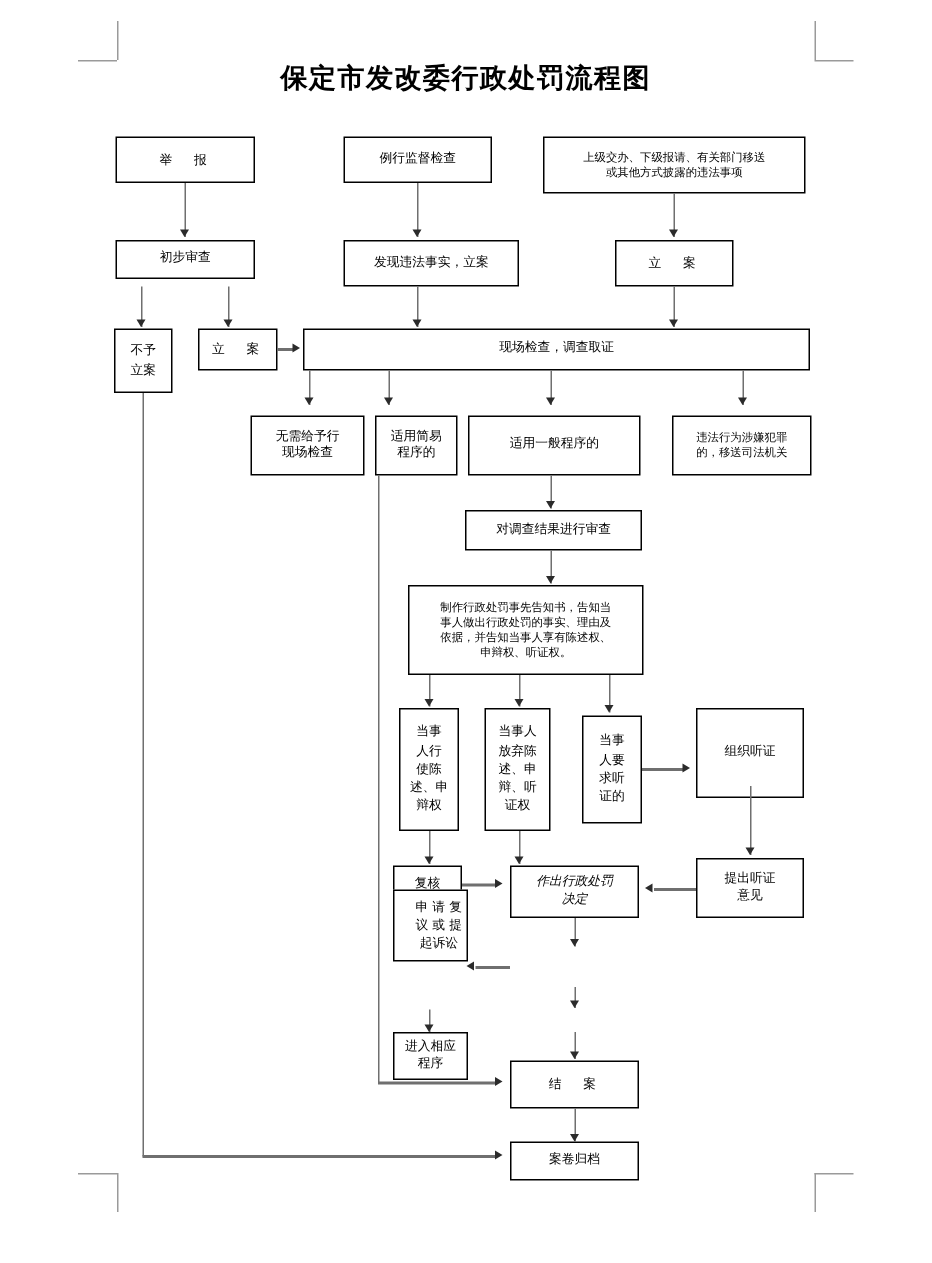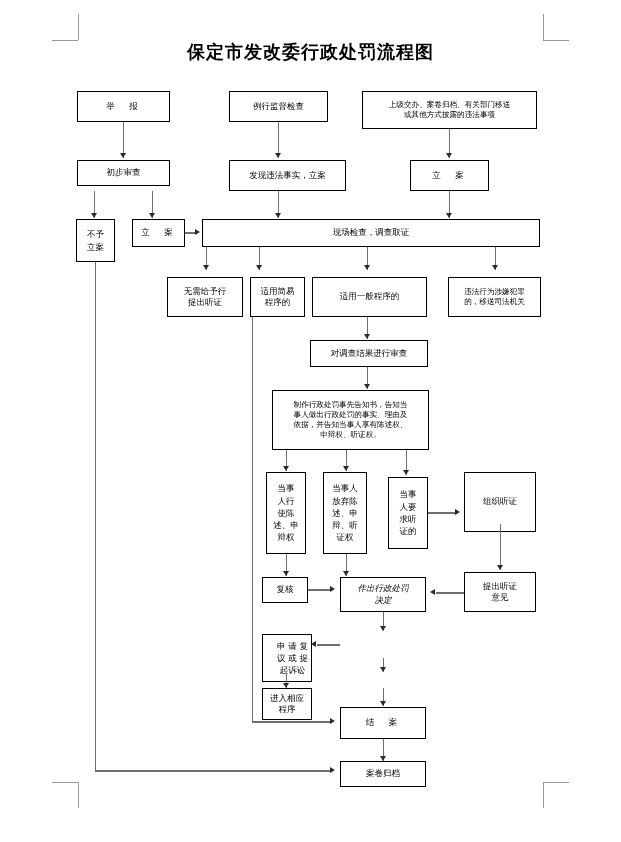--- a/index.html
+++ b/index.html
@@ -72,21 +72,21 @@
     <i class="h" style="left:0;top:0;"></i>
       <i class="v" style="left:0;top:0;"></i>
   </div>
 
   <div class="title">保定市发改委行政处罚流程图</div>
 
   <div class="node sp" style="left:77px;top:91px;width:93px;height:31px;">举　报</div>
 
   <div class="node" style="left:229px;top:91px;width:99px;height:31px;">例行监督检查</div>
 
-  <div class="node tiny" style="left:362px;top:91px;width:175px;height:38px;">上级交办、案卷归档、有关部门移送
+  <div class="node tiny" style="left:362px;top:91px;width:175px;height:38px;">上级交办、下级报请、有关部门移送
 或其他方式披露的违法事项</div>
 
   <div class="ln v" style="left:123px;top:122px;height:36px;"></div>
   <div class="ah down" style="left:119.6px;top:153px;"></div>
 
   <div class="ln v" style="left:278px;top:122px;height:36px;"></div>
   <div class="ah down" style="left:274.6px;top:153px;"></div>
 
   <div class="ln v" style="left:449px;top:129px;height:29px;"></div>
   <div class="ah down" style="left:445.6px;top:153px;"></div>
@@ -125,21 +125,21 @@
   <div class="ln v" style="left:259px;top:247px;height:23px;"></div>
   <div class="ah down" style="left:255.6px;top:265px;"></div>
 
   <div class="ln v" style="left:367px;top:247px;height:23px;"></div>
   <div class="ah down" style="left:363.6px;top:265px;"></div>
 
   <div class="ln v" style="left:495px;top:247px;height:23px;"></div>
   <div class="ah down" style="left:491.6px;top:265px;"></div>
 
   <div class="node" style="left:167px;top:277px;width:76px;height:40px;">无需给予行
-提出听证</div>
+现场检查</div>
 
   <div class="node" style="left:250px;top:277px;width:55px;height:40px;">适用简易
 程序的</div>
 
   <div class="node" style="left:312px;top:277px;width:115px;height:40px;">适用一般程序的</div>
 
   <div class="node tiny" style="left:448px;top:277px;width:93px;height:40px;">违法行为涉嫌犯罪
 的，移送司法机关</div>
 
   <div class="ln v" style="left:367px;top:317px;height:22px;"></div>
@@ -209,21 +209,21 @@
   <div class="ln h" style="left:436px;top:592.4px;width:28px;"></div>
   <div class="ah left" style="left:430px;top:589.4px;"></div>
 
   <div class="ln v" style="left:383px;top:612px;height:19px;"></div>
   <div class="ah down" style="left:379.6px;top:626px;"></div>
 
 
   <div class="ln h" style="left:317px;top:644.4px;width:23px;"></div>
   <div class="ah left" style="left:311px;top:641.4px;"></div>
 
-  <div class="node narrow" style="left:262px;top:634px;width:50px;height:48px;padding-left:13px;">申 请 复
+  <div class="node narrow" style="left:262px;top:593px;width:50px;height:48px;padding-left:13px;">申 请 复
 议 或 提
 起诉讼</div>
 
   <div class="ln v" style="left:383px;top:658px;height:14px;"></div>
   <div class="ah down" style="left:379.6px;top:667px;"></div>
 
   <div class="node" style="left:340px;top:664px;width:86px;height:24px;margin-top:44px;">追踪督办</div>
 
   <div class="ln v" style="left:383px;top:688px;height:18px;"></div>
   <div class="ah down" style="left:379.6px;top:701px;"></div>

